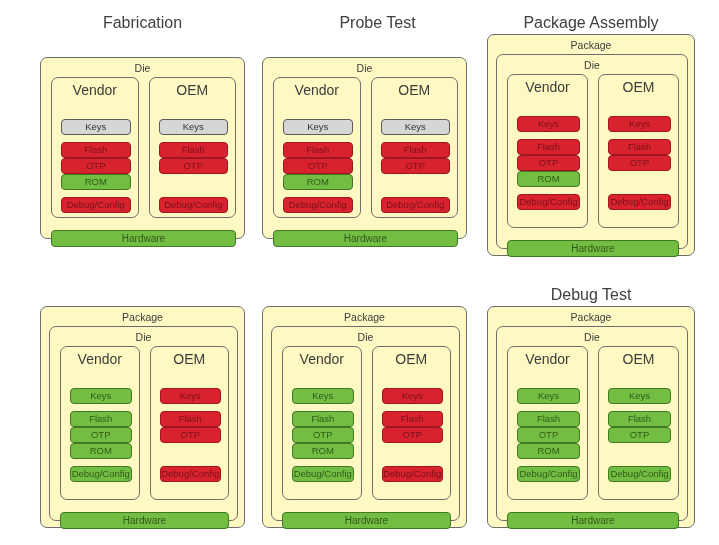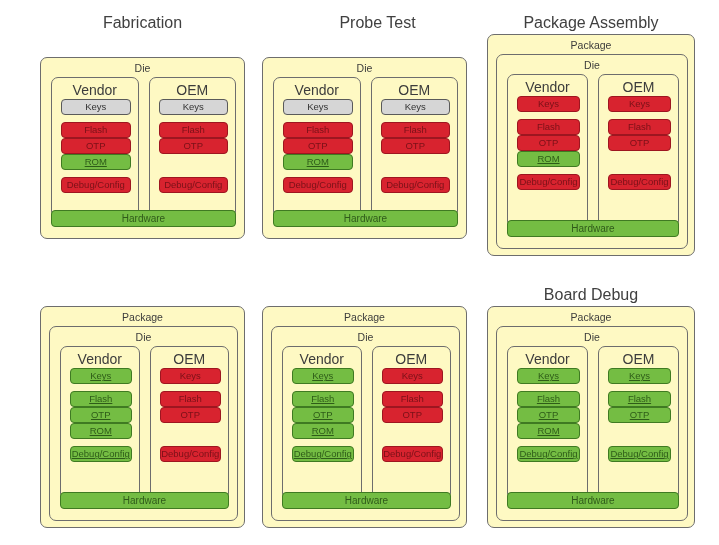--- a/index.html
+++ b/index.html
@@ -50,31 +50,31 @@
   .chip{
     position:absolute;
     box-sizing:border-box;
     border-radius:4px;
     border:1.2px solid #555;
     display:flex;align-items:center;justify-content:center;
     font-size:9.5px;
     line-height:1;
     white-space:nowrap;
     overflow:hidden;
+    margin-top:20px;
   }
   .chip.red{
     background:#d8232f;
     border-color:#9d1620;
     color:#7a1118;
   }
   .chip.green{
     background:#74bd43;
     border-color:#3f7a22;
     color:#2e5c18;
-    text-decoration:underline;
   }
   .chip.grey{
     background:#d6d6d6;
     border-color:#5a5a5a;
     color:#333333;
   }
   .chip.hw{
     background:#74bd43;
     border-color:#3f7a22;
     color:#2f5a1a;
@@ -196,21 +196,21 @@
             <div class="chip red" style="left: 9px; top: 21px; width: 61.5px; height: 16px;">Keys</div>
             <div class="chip red" style="left: 9px; top: 44px; width: 61.5px; height: 16px;">Flash</div>
             <div class="chip red" style="left: 9px; top: 60px; width: 61.5px; height: 16px;">OTP</div>
             <div class="chip red" style="left: 9px; top: 99px; width: 61.5px; height: 16px;">Debug/Config</div>
           </div>
           <div class="chip hw" style="left: 10px; top: 165px; width: 169px; height: 17px;">Hardware</div>
         </div>
       </div>
     </div>
     <div class="panel" style="left: 487px; top: 286px; width: 208px; height: 250px;">
-      <div class="panel-title" style="top: 0px;">Board Debug</div>
+      <div class="panel-title" style="top: 0px;">Debug Test</div>
       <div class="box" style="left: 0px; top: 20px; width: 208px; height: 222px;">
         <div class="box-label">Package</div>
         <div class="box" style="left: 8px; top: 19px; width: 192px; height: 195px;">
           <div class="box-label">Die</div>
           <div class="box" style="left: 10px; top: 19px; width: 81px; height: 154px;">
             <div class="col-label">Vendor</div>
             <div class="chip green" style="left: 9px; top: 21px; width: 63px; height: 16px;">Keys</div>
             <div class="chip green" style="left: 9px; top: 44px; width: 63px; height: 16px;">Flash</div>
             <div class="chip green" style="left: 9px; top: 60px; width: 63px; height: 16px;">OTP</div>
             <div class="chip green" style="left: 9px; top: 76px; width: 63px; height: 16px;">ROM</div>

